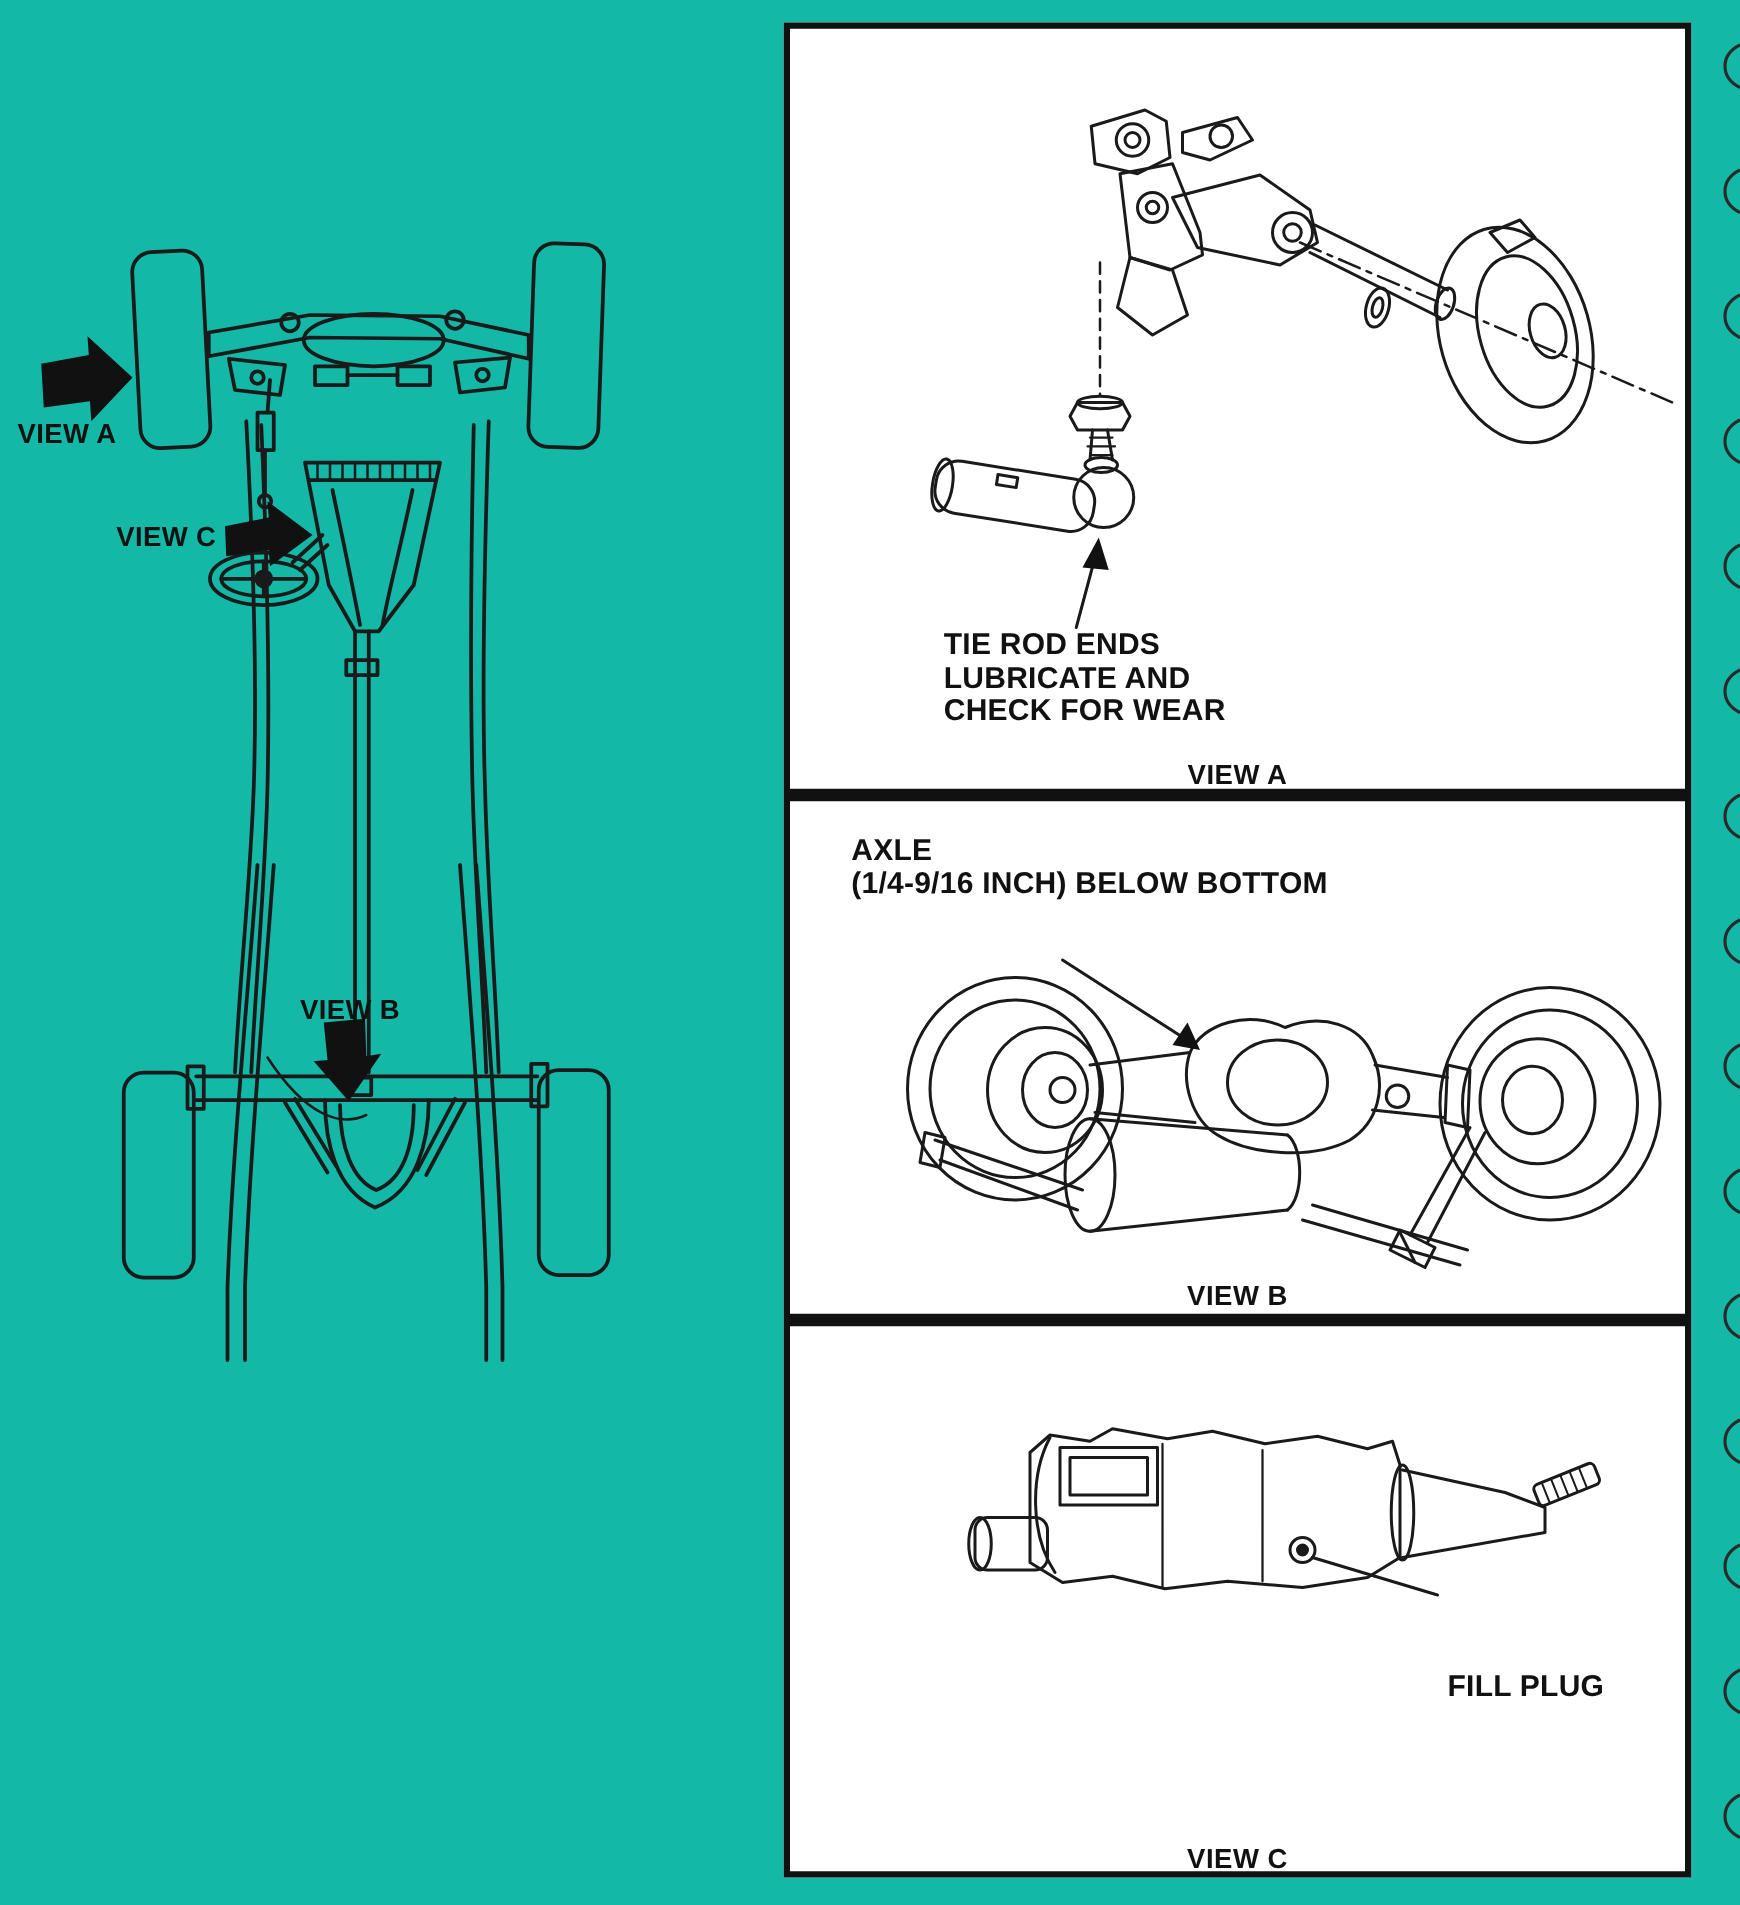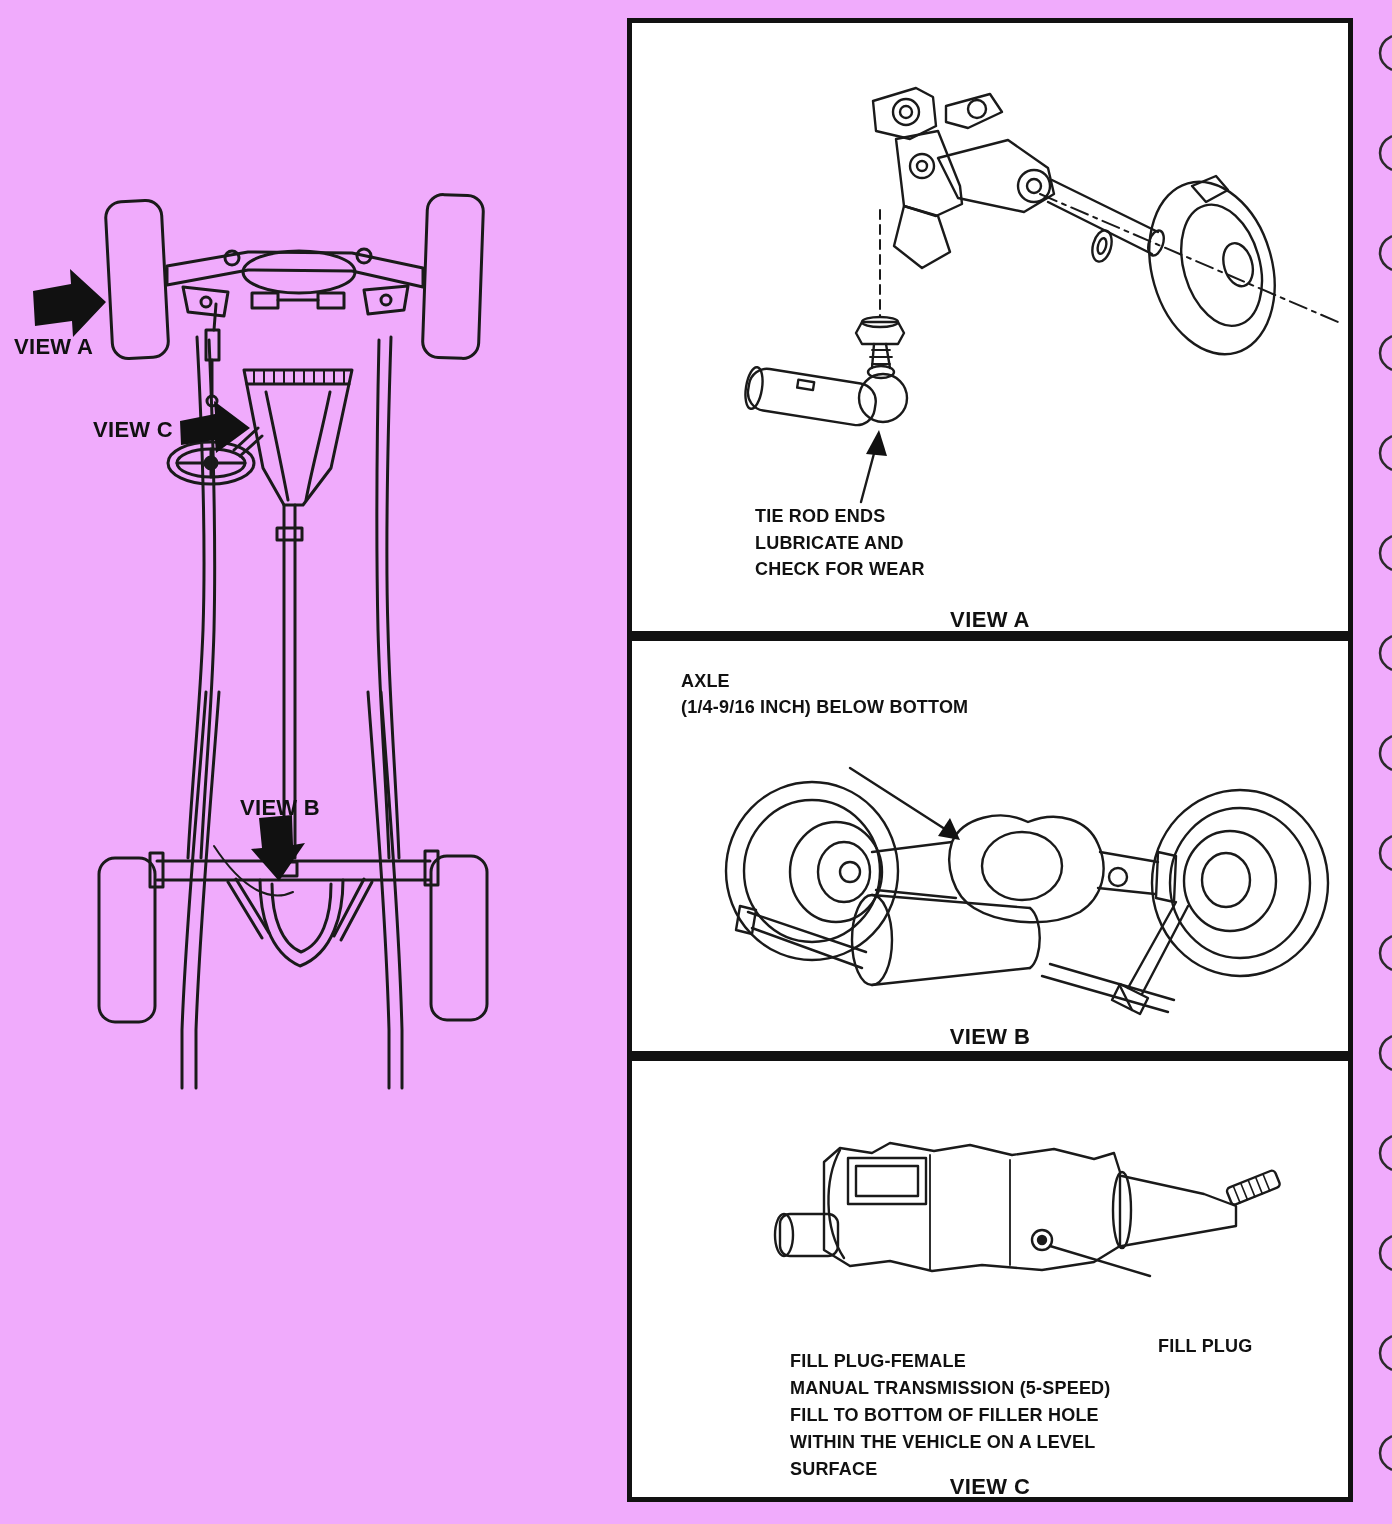--- a/index.html
+++ b/index.html
@@ -1,19 +1,19 @@
 <!DOCTYPE html>
 <html><head>
 <meta charset="utf-8">
 <style>
   html,body{margin:0;padding:0;background:#ffffff;}
   #page{
     position:relative;
     width:1392px;height:1524px;
-    background:#f0abfc;
+    background:#14b8a6;
     font-family:"Liberation Sans", sans-serif;
     overflow:hidden;
   }
   .panel{
     position:absolute;
     left:627px;width:726px;
     border:5px solid #111;
     background:#fff;
     box-sizing:border-box;
   }
@@ -21,21 +21,21 @@
   #panel-b{top:636px;height:420px;}
   #panel-c{top:1056px;height:446px;}
   .panel svg{display:block;width:100%;height:100%;}
   .t{
     position:absolute;
     font-weight:bold;
     color:#111;
     white-space:nowrap;
   }
   .lbl{font-size:22px;letter-spacing:0.3px;}
-  .callout{font-size:18px;letter-spacing:0.2px;}
+  .callout{font-size:24px;letter-spacing:0.2px;}
   .callout span{display:block;}
   #callout-a span{line-height:26.5px;}
   #callout-b span{line-height:26px;}
   #callout-c span{line-height:27px;}
   .caption{
     position:absolute;
     left:627px;width:726px;
     text-align:center;
     font-weight:bold;
     font-size:22px;
@@ -275,27 +275,20 @@
 
         <g>
           <circle cx="1042" cy="1240" r="10"></circle>
           <circle cx="1042" cy="1240" r="4" fill="#1a1a1a"></circle>
           <path d="M1050 1246 L1150 1276"></path>
         </g>
       </g>
     </svg>
   </div>
   <div class="t callout" style="left:1158px;top:1336px;">FILL PLUG</div>
-  <div class="t callout" id="callout-c" style="left:790px;top:1348px;">
-    <span>FILL PLUG-FEMALE</span>
-    <span>MANUAL TRANSMISSION (5-SPEED)</span>
-    <span>FILL TO BOTTOM OF FILLER HOLE</span>
-    <span>WITHIN THE VEHICLE ON A LEVEL</span>
-    <span>SURFACE</span>
-  </div>
   <div class="caption" style="top:1474px;">VIEW C</div>
 
   <svg style="position:absolute;left:0;top:0;pointer-events:none;" width="1392" height="1524" viewBox="0 0 1392 1524">
     <path fill="none" stroke="#2a2a2a" stroke-width="2.5" d="M1392 36 C1376 44 1376 62 1392 70
          M1392 136 C1376 144 1376 162 1392 170
          M1392 236 C1376 244 1376 262 1392 270
          M1392 336 C1376 344 1376 362 1392 370
          M1392 436 C1376 444 1376 462 1392 470
          M1392 536 C1376 544 1376 562 1392 570
          M1392 636 C1376 644 1376 662 1392 670

